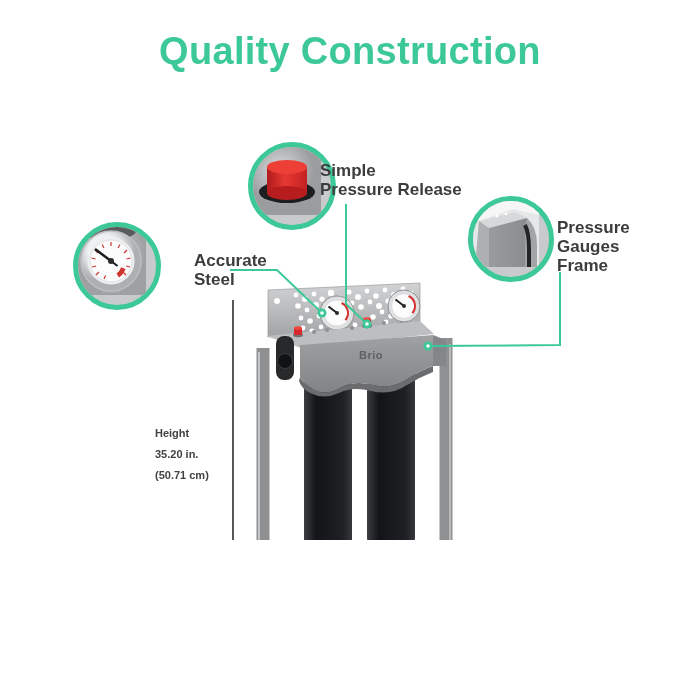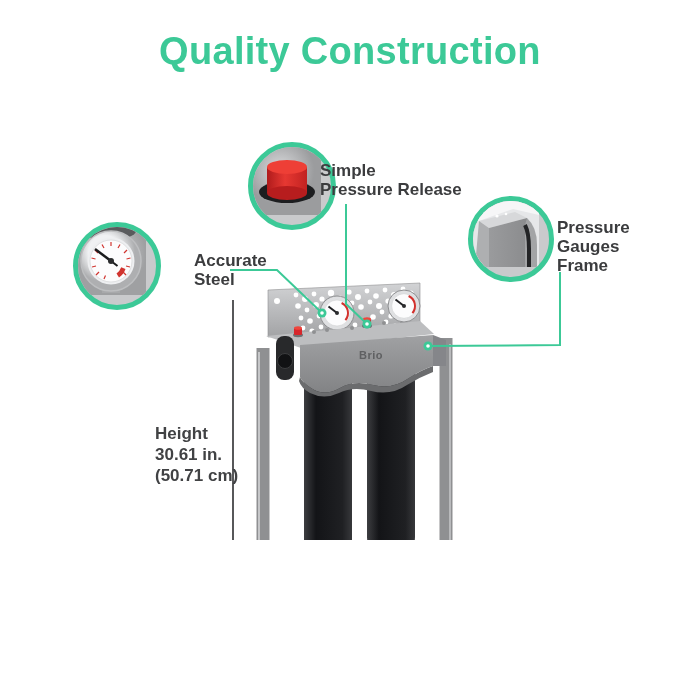--- a/index.html
+++ b/index.html
@@ -12,21 +12,21 @@
                   box-sizing:content-box;background:#c9cacc;}
   .callout-circle svg{display:block;}
   .co-pressure{left:248px;top:142px;width:78px;height:78px;}
   .co-gauges{left:73px;top:222px;width:78px;height:78px;}
   .co-frame{left:468px;top:196px;width:76px;height:76px;}
   .label{position:absolute;color:#3b3c3e;font-weight:700;white-space:nowrap;}
   .callout-label{font-size:17px;line-height:19px;}
   .lb-pressure{left:320px;top:161px;}
   .lb-gauges{left:168px;top:251px;padding-left:26px;}
   .lb-frame{left:557px;top:218px;}
-  .dim-label{font-size:17px;line-height:21px;color:#414244;}
+  .dim-label{font-size:11px;line-height:21px;color:#414244;}
   .lb-height{left:155px;top:423px;}
   .lb-depth{left:206px;top:612px;}
   .lb-width{left:413px;top:630px;}
 </style>
 </head>
 <body>
 
 <div class="canvas">
 
   <div class="title">
@@ -300,17 +300,17 @@
     <div>Steel</div>
   </div>
   <div class="label callout-label lb-frame">
     <div>Pressure</div>
     <div>Gauges</div>
     <div>Frame</div>
   </div>
 
   <div class="label dim-label lb-height">
     <div>Height</div>
-    <div>30.61 in.</div>
+    <div>35.20 in.</div>
     <div>(50.71 cm)</div>
   </div>
 
 </div>
 
 </body></html>

